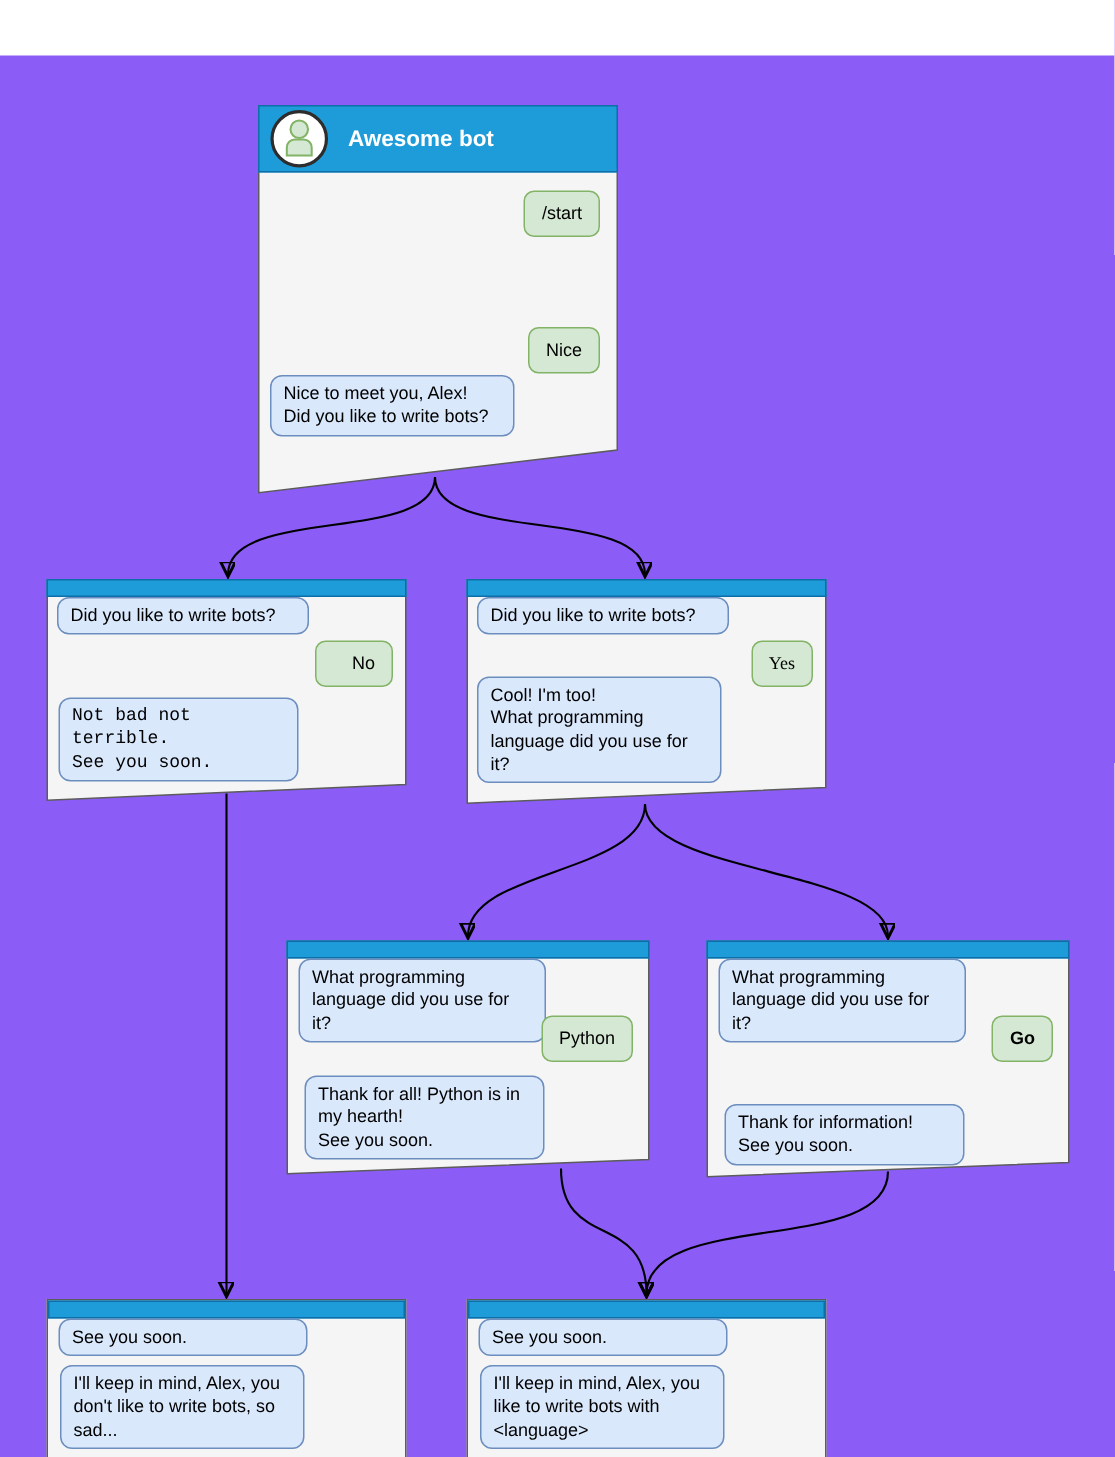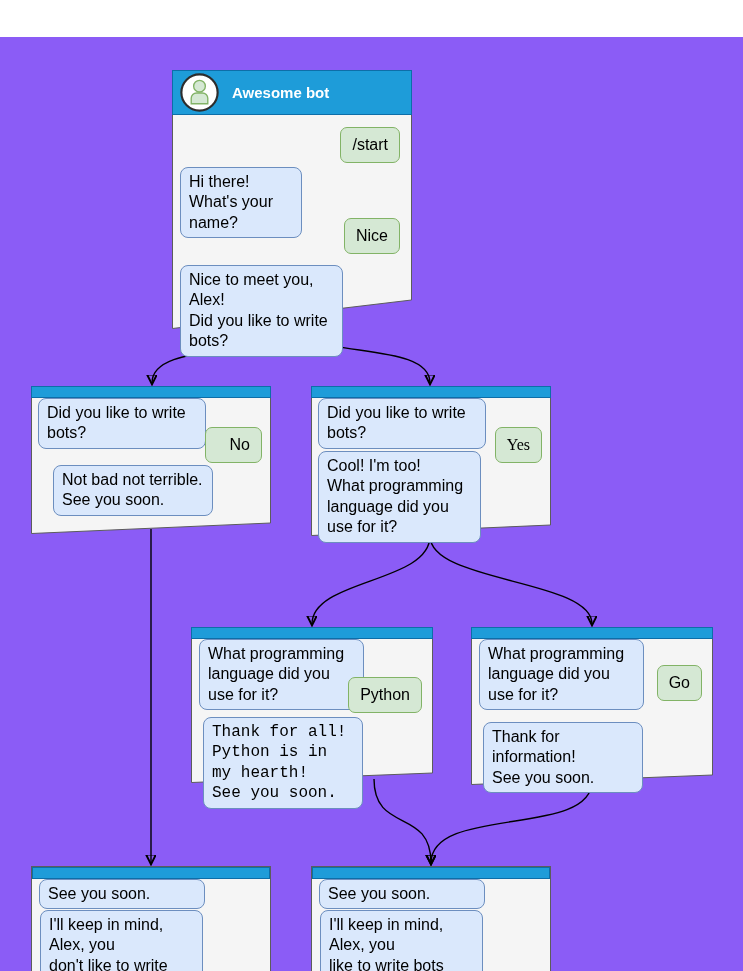--- a/index.html
+++ b/index.html
@@ -41,21 +41,21 @@
     position:absolute;left:0;top:0;right:0;height:12px;
     background:var(--header-blue);
     border:1px solid var(--header-border);
     box-sizing:border-box;
   }
   .avatar{width:39px;height:39px;display:inline-block;flex:0 0 auto;}
   .title{color:#ffffff;font-size:15px;font-weight:bold;}
   .msg{
     position:absolute;
     box-sizing:border-box;
-    font-size:16px;line-height:1.28;
+    font-size:12px;line-height:1.28;
     color:var(--text-color);
     white-space:pre-line;
   }
   .msg.bot{
     background:var(--bot-fill);
     border:1px solid var(--bot-border);
     border-radius:8px;
     padding:4px 8px;
   }
   .msg.user{
@@ -95,35 +95,33 @@
       <span class="avatar">
         <svg viewBox="0 0 40 40" width="39" height="39">
           <circle cx="20" cy="20" r="18.6" fill="#ffffff" stroke="#2d2d2d" stroke-width="2.2"></circle>
           <path d="M11.5,31.5 v-5.5 a5.5,5.5 0 0 1 5.5,-5.5 h6 a5.5,5.5 0 0 1 5.5,5.5 v5.5 z" fill="#d5e8d4" stroke="#82b366" stroke-width="1.4"></path>
           <circle cx="20" cy="13.5" r="6" fill="#d5e8d4" stroke="#82b366" stroke-width="1.4"></circle>
         </svg>
       </span>
       <span class="title">Awesome bot</span>
     </div>
     <div class="msg user" style="right:12px;top:57px;">/start</div>
-    <div class="msg bot" style="left:8px;top:97px;width:122px;">Hi there!
-What's your name?</div>
     <div class="msg user" style="right:12px;top:148px;">Nice</div>
-    <div class="msg bot" style="left:8px;top:195px;width:163px;">Nice to meet you, Alex!
+    <div class="msg bot" style="left:8px;top:180px;width:163px;">Nice to meet you, Alex!
 Did you like to write bots?</div>
   </div>
 
   <div class="dialog" style="left:31px;top:349px;width:240px;height:148px;">
     <svg class="shape" width="240" height="149">
       <polygon points="0.5,0.5 239.5,0.5 239.5,137 0.5,147.5"></polygon>
     </svg>
     <div class="bar"></div>
     <div class="msg bot" style="left:7px;top:12px;width:168px;">Did you like to write bots?</div>
     <div class="msg user" style="right:9px;top:41px;min-width:38px;padding-left:24px;">No</div>
-    <div class="msg bot" style="left:22px;top:79px;width:160px;">Not bad not terrible.
+    <div class="msg bot" style="left:8px;top:79px;width:160px;font-family:Liberation Mono, monospace;">Not bad not terrible.
 See you soon.</div>
   </div>
 
   <div class="dialog" style="left:311px;top:349px;width:240px;height:150px;">
     <svg class="shape" width="240" height="151">
       <polygon points="0.5,0.5 239.5,0.5 239.5,139 0.5,149.5"></polygon>
     </svg>
     <div class="bar"></div>
     <div class="msg bot" style="left:7px;top:12px;width:168px;">Did you like to write bots?</div>
     <div class="msg user" style="right:9px;top:41px;min-width:38px;font-family:Liberation Serif, serif;">Yes</div>
@@ -133,34 +131,34 @@
   </div>
 
   <div class="dialog" style="left:191px;top:590px;width:242px;height:156px;">
     <svg class="shape" width="242" height="157">
       <polygon points="0.5,0.5 241.5,0.5 241.5,146 0.5,155.5"></polygon>
     </svg>
     <div class="bar"></div>
     <div class="msg bot" style="left:8px;top:12px;width:165px;">What programming
 language did you use for it?</div>
     <div class="msg user" style="right:11px;top:50px;">Python</div>
-    <div class="msg bot" style="left:12px;top:90px;width:160px;font-family:Liberation Mono, monospace;">Thank for all! Python is in
+    <div class="msg bot" style="left:12px;top:90px;width:160px;">Thank for all! Python is in
 my hearth!
 See you soon.</div>
   </div>
 
   <div class="dialog" style="left:471px;top:590px;width:242px;height:158px;">
     <svg class="shape" width="242" height="159">
       <polygon points="0.5,0.5 241.5,0.5 241.5,148 0.5,157.5"></polygon>
     </svg>
     <div class="bar"></div>
     <div class="msg bot" style="left:8px;top:12px;width:165px;">What programming
 language did you use for it?</div>
-    <div class="msg user" style="right:11px;top:38px;min-width:34px;">Go</div>
-    <div class="msg bot" style="left:12px;top:95px;width:160px;">Thank for information!
+    <div class="msg user" style="right:11px;top:50px;min-width:34px;font-weight:bold;">Go</div>
+    <div class="msg bot" style="left:12px;top:109px;width:160px;">Thank for information!
 See you soon.</div>
   </div>
 
   <div class="dialog flat" style="left:31px;top:829px;width:240px;height:110px;">
     <div class="bar"></div>
     <div class="msg bot" style="left:7px;top:12px;width:166px;">See you soon.</div>
     <div class="msg bot" style="left:8px;top:43px;width:163px;">I'll keep in mind, Alex, you
 don't like to write bots, so
 sad...</div>
   </div>

